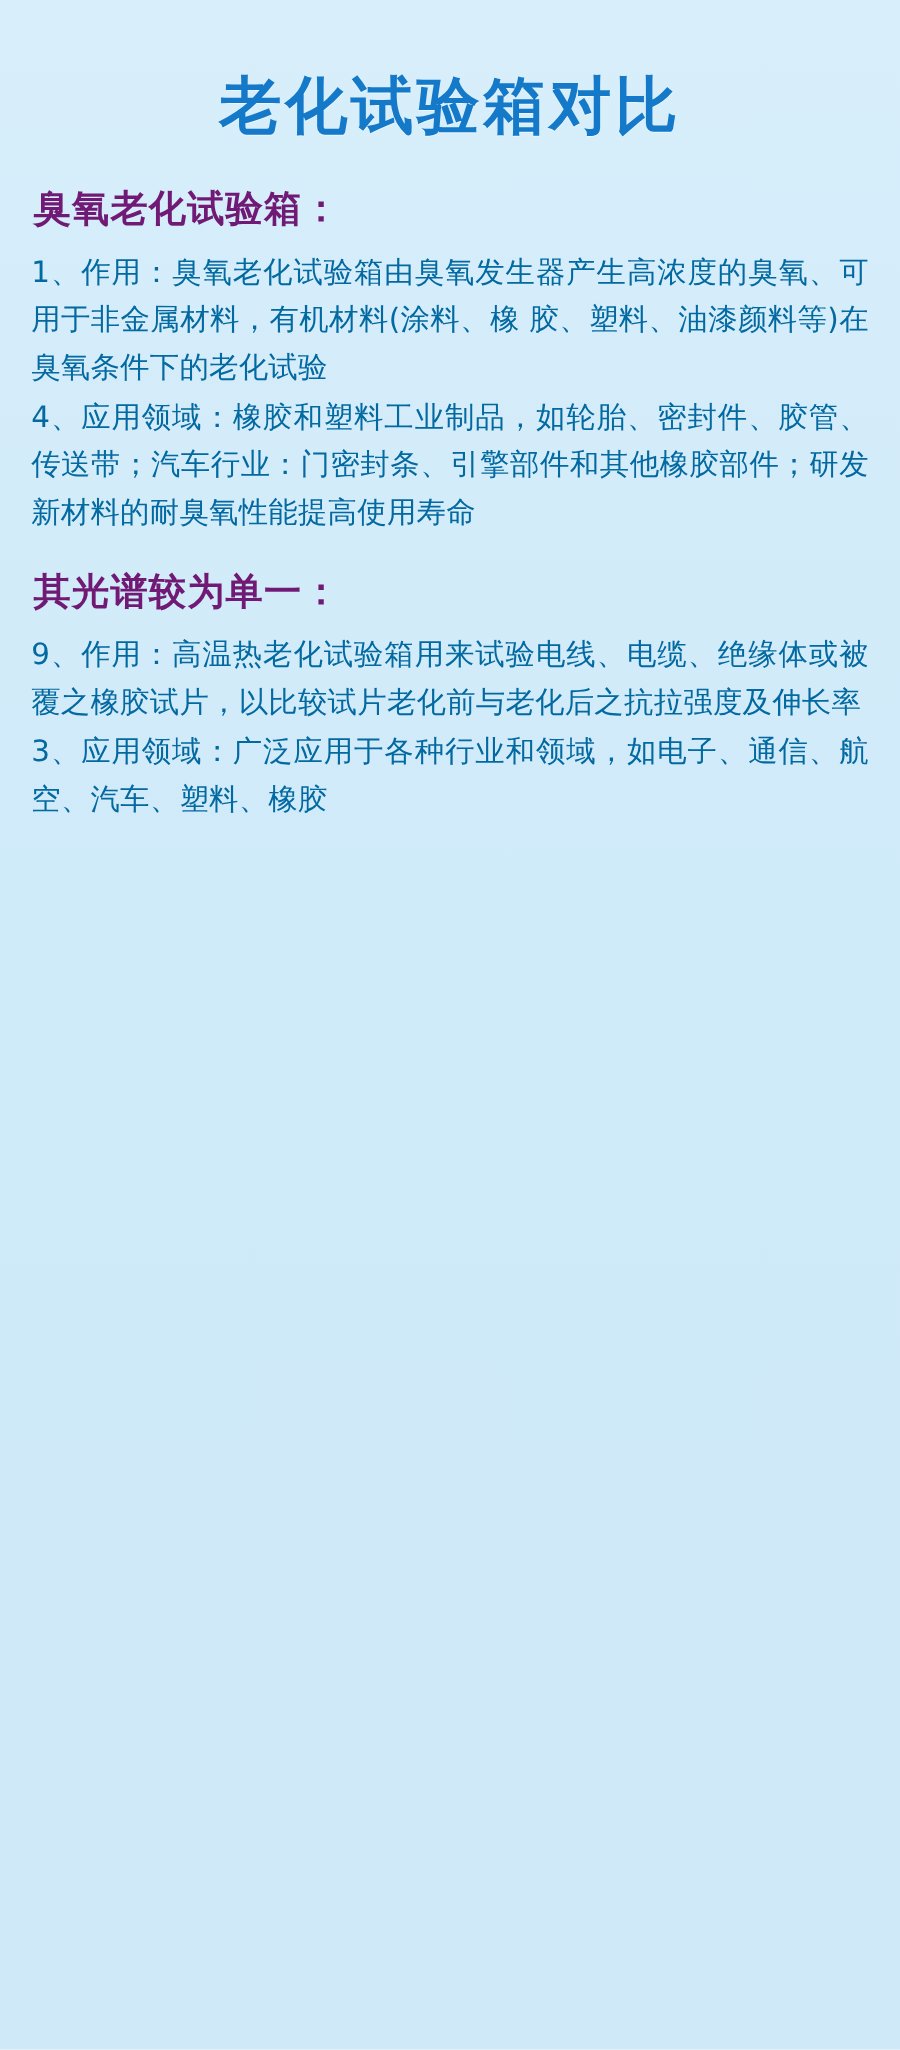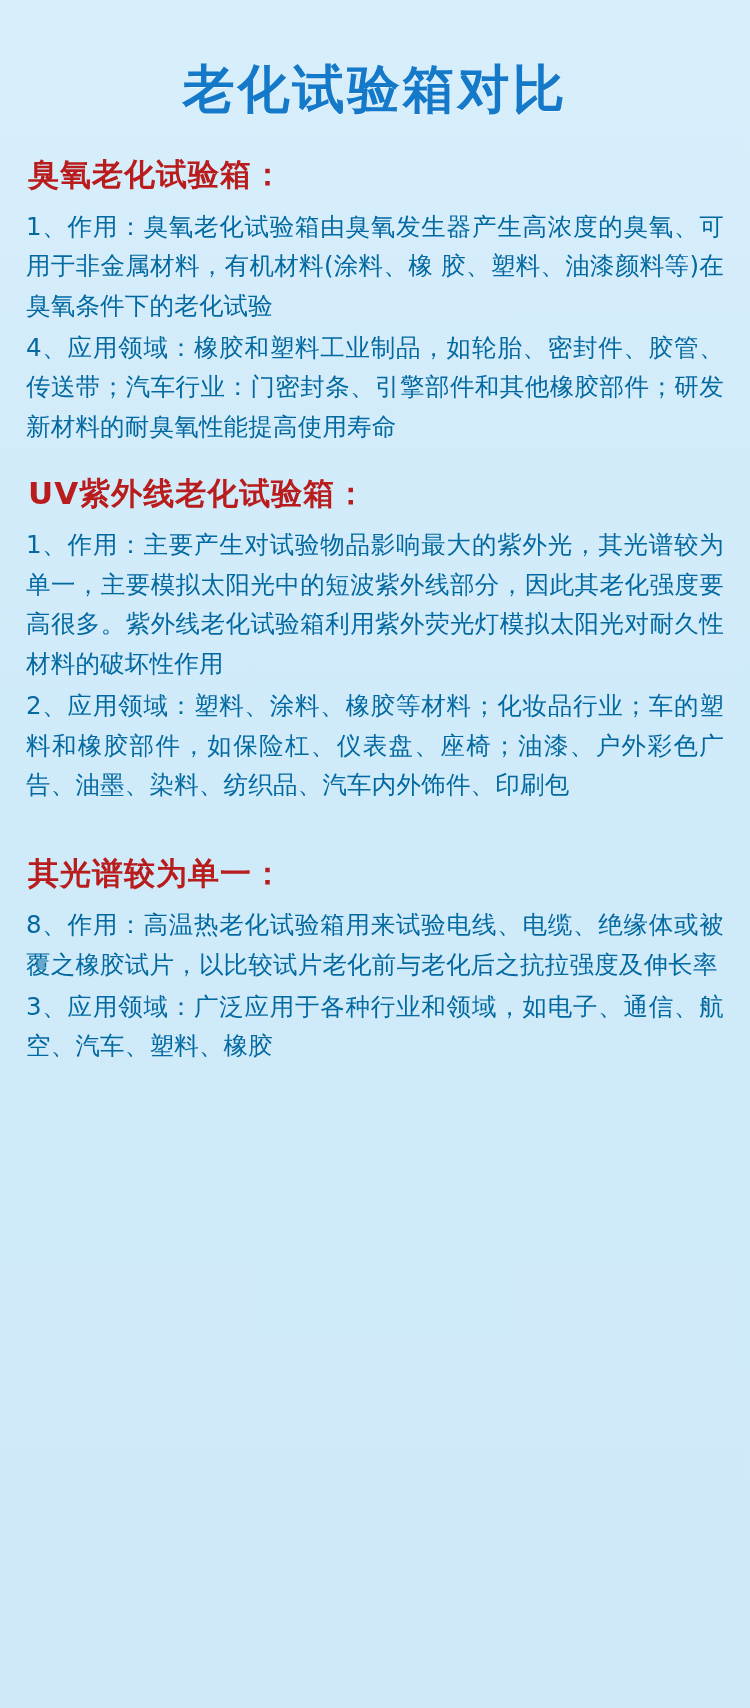--- a/index.html
+++ b/index.html
@@ -29,21 +29,21 @@
     line-height: 1.2;
     text-shadow: 0 1px 0 rgba(255,255,255,0.5);
   }
   .section {
     margin-bottom: 26px;
   }
   .section.gap-extra {
     margin-bottom: 48px;
   }
   .section-title {
-    color: #b91c1c;
+    color: #701a75;
     font-size: 31px;
     font-weight: bold;
     letter-spacing: 1px;
     margin: 0 0 12px 2px;
     line-height: 1.3;
   }
   .para {
     font-size: 24.5px;
     line-height: 1.62;
     color: #0369a1;
@@ -60,25 +60,20 @@
 
   <h1 class="title">老化试验箱对比</h1>
 
   <div class="section">
     <h2 class="section-title">臭氧老化试验箱：</h2>
     <p class="para">1、作用：臭氧老化试验箱由臭氧发生器产生高浓度的臭氧、可用于非金属材料，有机材料(涂料、橡 胶、塑料、油漆颜料等)在臭氧条件下的老化试验</p>
     <p class="para">4、应用领域：橡胶和塑料工业制品，如轮胎、密封件、胶管、传送带；汽车行业：门密封条、引擎部件和其他橡胶部件；研发新材料的耐臭氧性能提高使用寿命</p>
   </div>
 
 
-  <div class="section gap-extra">
-    <h2 class="section-title">UV紫外线老化试验箱：</h2>
-    <p class="para">1、作用：主要产生对试验物品影响最大的紫外光，其光谱较为单一，主要模拟太阳光中的短波紫外线部分，因此其老化强度要高很多。紫外线老化试验箱利用紫外荧光灯模拟太阳光对耐久性材料的破坏性作用</p>
-    <p class="para">2、应用领域：塑料、涂料、橡胶等材料；化妆品行业；车的塑料和橡胶部件，如保险杠、仪表盘、座椅；油漆、户外彩色广告、油墨、染料、纺织品、汽车内外饰件、印刷包</p>
-  </div>
 
   <div class="section">
     <h2 class="section-title">其光谱较为单一：</h2>
-    <p class="para">8、作用：高温热老化试验箱用来试验电线、电缆、绝缘体或被覆之橡胶试片，以比较试片老化前与老化后之抗拉强度及伸长率</p>
+    <p class="para">9、作用：高温热老化试验箱用来试验电线、电缆、绝缘体或被覆之橡胶试片，以比较试片老化前与老化后之抗拉强度及伸长率</p>
     <p class="para">3、应用领域：广泛应用于各种行业和领域，如电子、通信、航空、汽车、塑料、橡胶</p>
   </div>
 
 </div>
 
 </body></html>

